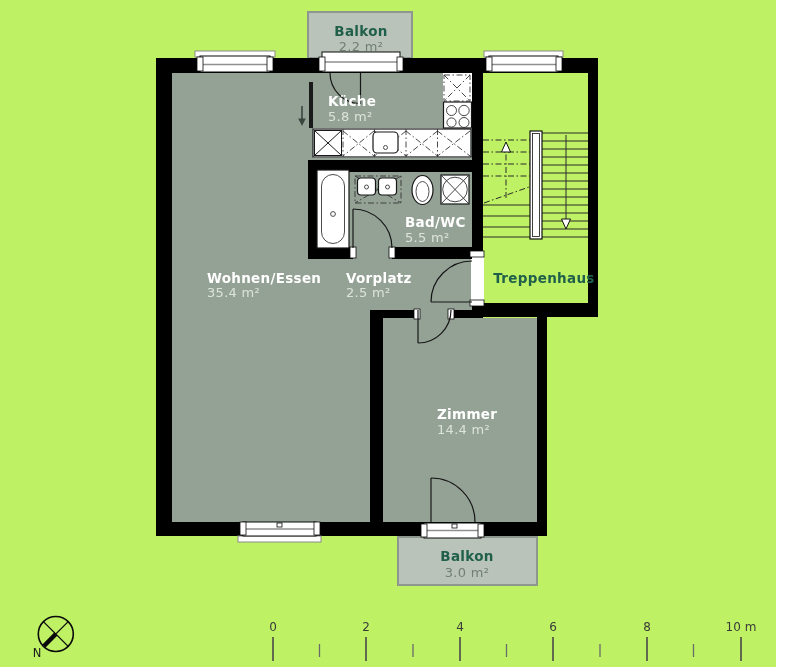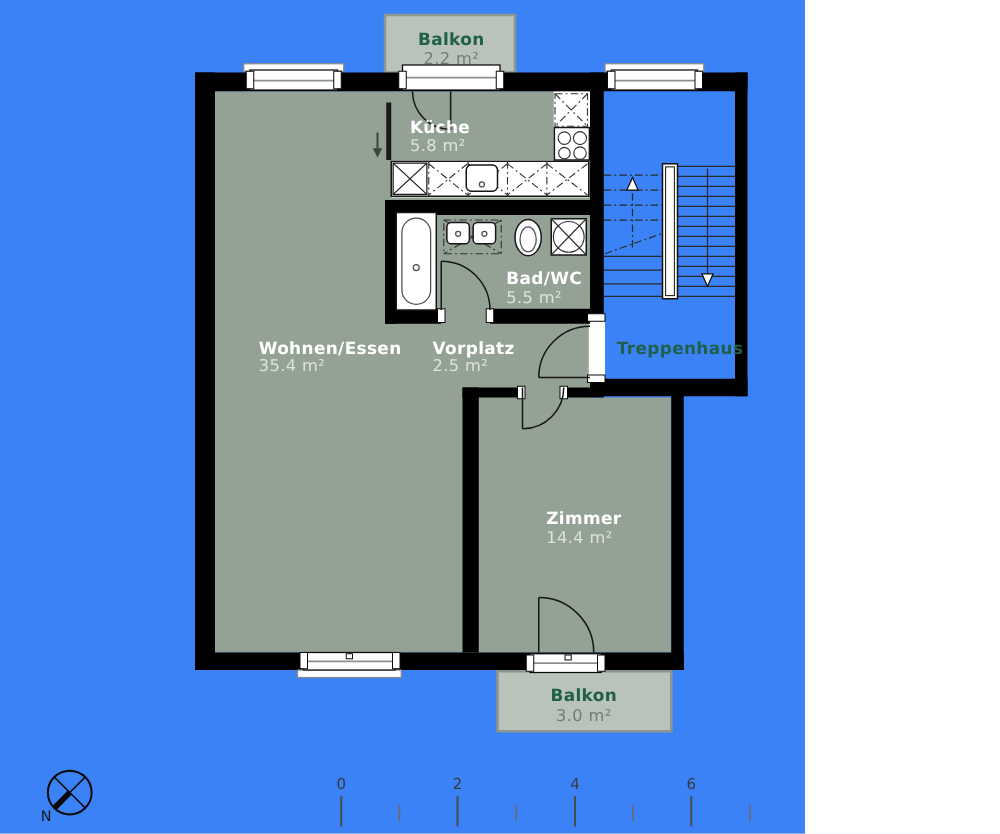--- a/index.html
+++ b/index.html
@@ -1,16 +1,16 @@
 <!DOCTYPE html>
 <html style="--wall: #000000; --room-fill: #94A296; --balcony-fill: #BAC3BA; --balcony-stroke: #8D978D; --label-green: #20604B; --room-name: #FFFFFF; --area-light: #DCE3DB; --area-dark: #6F7F74;"><head>
 <meta charset="utf-8">
 <style>
   html,body{margin:0;padding:0;background:#fff;}
-  #stage{position:relative;width:644px;height:667px;background:#3b82f6;overflow:hidden;
+  #stage{position:relative;width:776px;height:667px;background:#bef264;overflow:hidden;
          font-family:"DejaVu Sans","Liberation Sans",sans-serif;}
   svg{display:block;}
   
   .room-fill{fill:var(--room-fill,#94A296);}
   .balcony{fill:var(--balcony-fill,#BAC3BA);stroke:var(--balcony-stroke,#8D978D);stroke-width:2;}
   .wall{fill:var(--wall,#000);}
   .white{fill:#fff;}
   .sill{fill:#fff;stroke:#8a8a8a;stroke-width:1;}
   .winmain{fill:#fff;stroke:#0a0a0a;stroke-width:1;}
   .winline{stroke:#8f8f8f;stroke-width:1.4;fill:none;}

